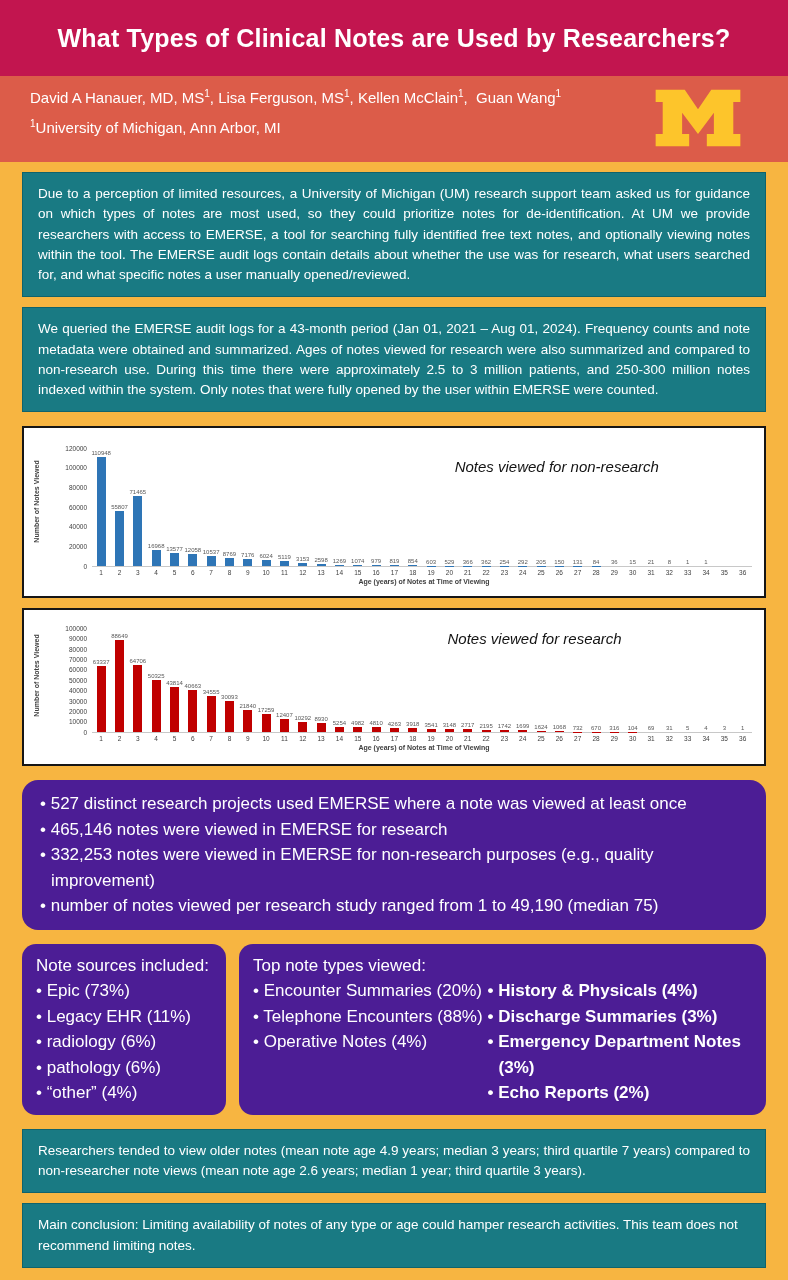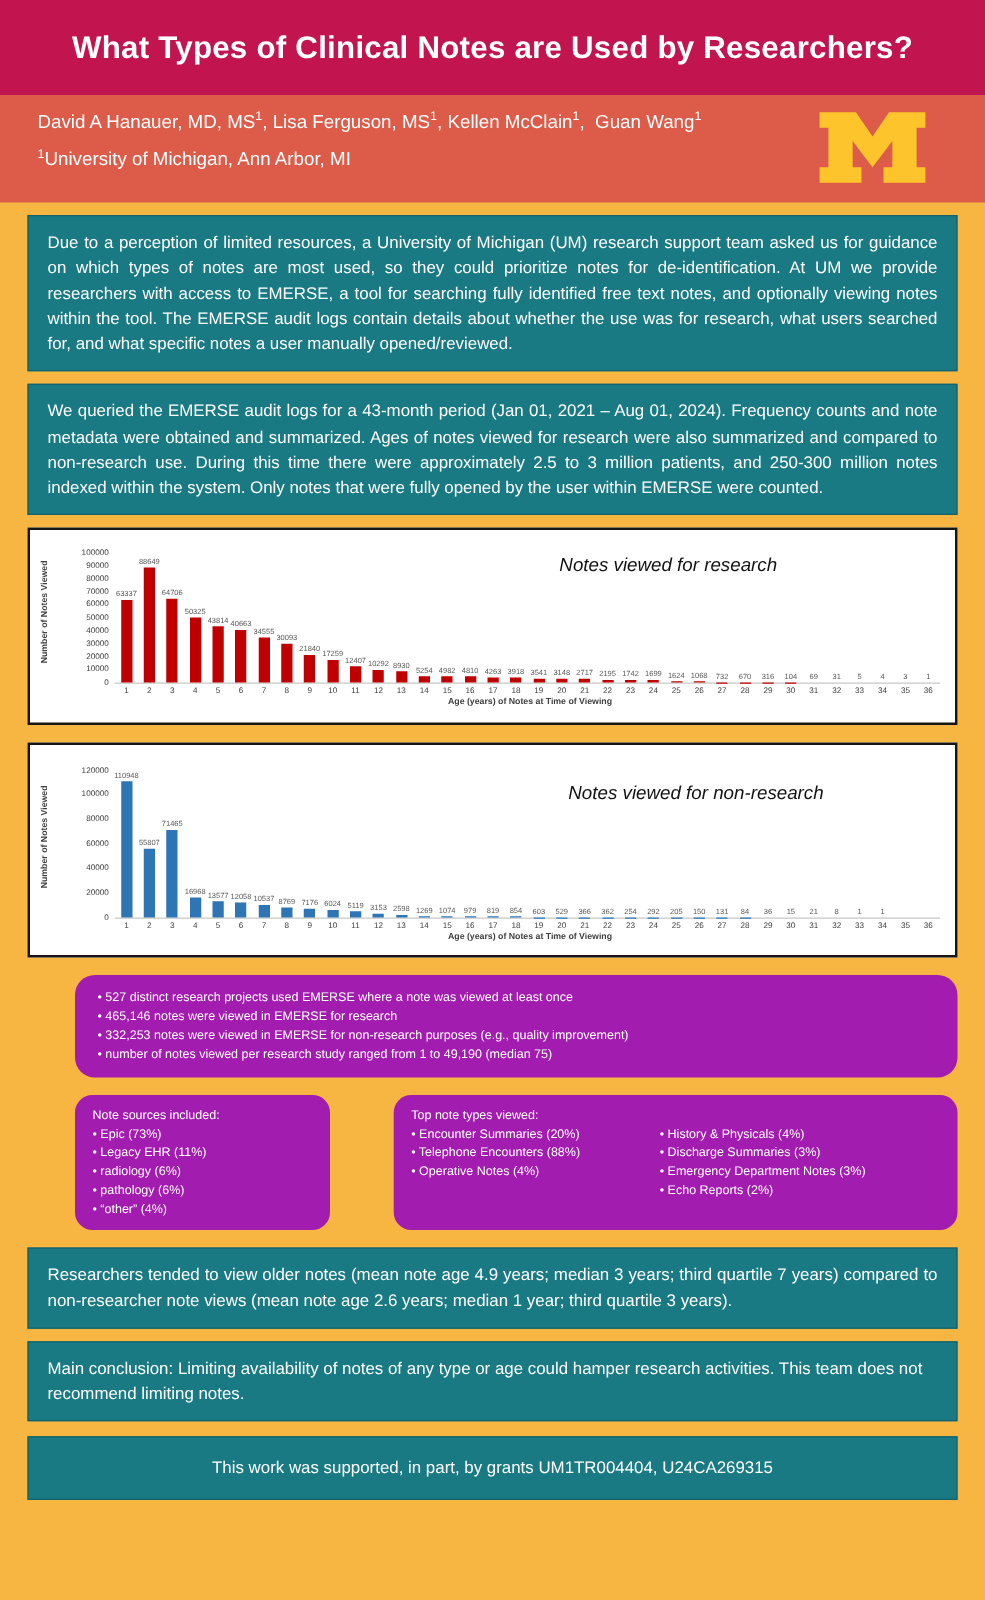--- a/index.html
+++ b/index.html
@@ -39,31 +39,31 @@
   #chart0-box .plot{height:104px;margin-top:14px;}
   #chart1-box .plot{height:118px;margin-top:16px;}
   .ytick{position:absolute;left:-38px;width:33px;text-align:right;font-size:6.5px;color:#404040;line-height:1;}
   .slot{flex:1;display:flex;flex-direction:column;align-items:center;justify-content:flex-end;min-width:0;}
   .val{font-size:6px;color:#595959;margin-bottom:1px;white-space:nowrap;line-height:1;}
   .bar{width:52%;max-width:9px;min-width:4px;}
   .xticks{display:flex;margin-left:56px;margin-right:4px;margin-top:2px;}
   .xtick{flex:1;text-align:center;font-size:6.5px;color:#404040;line-height:1.2;}
   .chart-xlabel{margin-left:56px;text-align:center;font-size:7px;font-weight:700;color:#404040;margin-top:1px;}
   
-  .maroon-box{background:#a21caf;color:#fff;border-radius:16px;box-sizing:border-box;
-    padding:11px 18px;font-size:10px;line-height:1.5;margin-top:14px;margin-left:38px;}
+  .maroon-box{background:#4c1d95;color:#fff;border-radius:16px;box-sizing:border-box;
+    padding:11px 18px;font-size:17px;line-height:1.5;margin-top:14px;}
   .bullet-line{padding-left:11px;text-indent:-11px;}
   .row{display:flex;gap:13px;margin-top:14px;}
   .row .maroon-box{margin-top:0;border-radius:14px;padding:9px 14px;}
   #sources-box{width:204px;flex:0 0 auto;}
   #types-box{flex:1;}
   .list-heading{margin-bottom:0;}
   .types-cols{display:flex;}
   .types-col1{width:47%;}
-  .types-col2{width:53%;}
+  .types-col2{width:53%;font-weight:bold;}
   
   #age-box{margin-top:14px;}
   #conclusion-box{margin-top:10px;text-align:left;}
   #funding-box{margin-top:12px;text-align:center;padding:14px 15px;}
 </style>
 </head>
 <body>
 
 <div class="poster">
 
@@ -78,178 +78,174 @@
       <polygon fill="#FDC52B" points="2,2 35,2 50,24 65,2 98,2 98,16 90,16 90,52 98,52 98,66 60,66 60,52 68,52 68,28 50,52 32,28 32,52 40,52 40,66 2,66 2,52 10,52 10,16 2,16"></polygon>
     </svg>
   </div>
 
   <div class="content">
 
     <div class="teal-box" id="intro-box">Due to a perception of limited resources, a University of Michigan (UM) research support team asked us for guidance on which types of notes are most used, so they could prioritize notes for de-identification. At UM we provide researchers with access to EMERSE, a tool for searching fully identified free text notes, and optionally viewing notes within the tool. The EMERSE audit logs contain details about whether the use was for research, what users searched for, and what specific notes a user manually opened/reviewed.</div>
 
     <div class="teal-box">We queried the EMERSE audit logs for a 43-month period (Jan 01, 2021 – Aug 01, 2024). Frequency counts and note metadata were obtained and summarized. Ages of notes viewed for research were also summarized and compared to non-research use. During this time there were approximately 2.5 to 3 million patients, and 250-300 million notes indexed within the system. Only notes that were fully opened by the user within EMERSE were counted.</div>
 
-    <div class="chart-box" id="chart0-box">
-      <div class="chart-title">Notes viewed for research</div>
+    <div class="chart-box" id="chart1-box">
+      <div class="chart-title">Notes viewed for non-research</div>
       <div class="chart-ylabel">Number of Notes Viewed</div>
       <div class="plot">
           <div class="ytick" style="bottom: calc(0% - 4px);">0</div>
-          <div class="ytick" style="bottom: calc(10% - 4px);">10000</div>
-          <div class="ytick" style="bottom: calc(20% - 4px);">20000</div>
-          <div class="ytick" style="bottom: calc(30% - 4px);">30000</div>
-          <div class="ytick" style="bottom: calc(40% - 4px);">40000</div>
-          <div class="ytick" style="bottom: calc(50% - 4px);">50000</div>
-          <div class="ytick" style="bottom: calc(60% - 4px);">60000</div>
-          <div class="ytick" style="bottom: calc(70% - 4px);">70000</div>
-          <div class="ytick" style="bottom: calc(80% - 4px);">80000</div>
-          <div class="ytick" style="bottom: calc(90% - 4px);">90000</div>
-          <div class="ytick" style="bottom: calc(100% - 4px);">100000</div>
-          <div class="slot">
-            <div class="val">63337</div>
-            <div class="bar" style="height: 63.337%; background: rgb(192, 0, 0);"></div>
-          </div>
-          <div class="slot">
-            <div class="val">88649</div>
-            <div class="bar" style="height: 88.649%; background: rgb(192, 0, 0);"></div>
-          </div>
-          <div class="slot">
-            <div class="val">64706</div>
-            <div class="bar" style="height: 64.706%; background: rgb(192, 0, 0);"></div>
-          </div>
-          <div class="slot">
-            <div class="val">50325</div>
-            <div class="bar" style="height: 50.325%; background: rgb(192, 0, 0);"></div>
-          </div>
-          <div class="slot">
-            <div class="val">43814</div>
-            <div class="bar" style="height: 43.814%; background: rgb(192, 0, 0);"></div>
-          </div>
-          <div class="slot">
-            <div class="val">40663</div>
-            <div class="bar" style="height: 40.663%; background: rgb(192, 0, 0);"></div>
-          </div>
-          <div class="slot">
-            <div class="val">34555</div>
-            <div class="bar" style="height: 34.555%; background: rgb(192, 0, 0);"></div>
-          </div>
-          <div class="slot">
-            <div class="val">30093</div>
-            <div class="bar" style="height: 30.093%; background: rgb(192, 0, 0);"></div>
-          </div>
-          <div class="slot">
-            <div class="val">21840</div>
-            <div class="bar" style="height: 21.84%; background: rgb(192, 0, 0);"></div>
-          </div>
-          <div class="slot">
-            <div class="val">17259</div>
-            <div class="bar" style="height: 17.259%; background: rgb(192, 0, 0);"></div>
-          </div>
-          <div class="slot">
-            <div class="val">12407</div>
-            <div class="bar" style="height: 12.407%; background: rgb(192, 0, 0);"></div>
-          </div>
-          <div class="slot">
-            <div class="val">10292</div>
-            <div class="bar" style="height: 10.292%; background: rgb(192, 0, 0);"></div>
-          </div>
-          <div class="slot">
-            <div class="val">8930</div>
-            <div class="bar" style="height: 8.93%; background: rgb(192, 0, 0);"></div>
-          </div>
-          <div class="slot">
-            <div class="val">5254</div>
-            <div class="bar" style="height: 5.254%; background: rgb(192, 0, 0);"></div>
-          </div>
-          <div class="slot">
-            <div class="val">4982</div>
-            <div class="bar" style="height: 4.982%; background: rgb(192, 0, 0);"></div>
-          </div>
-          <div class="slot">
-            <div class="val">4810</div>
-            <div class="bar" style="height: 4.81%; background: rgb(192, 0, 0);"></div>
-          </div>
-          <div class="slot">
-            <div class="val">4263</div>
-            <div class="bar" style="height: 4.263%; background: rgb(192, 0, 0);"></div>
-          </div>
-          <div class="slot">
-            <div class="val">3918</div>
-            <div class="bar" style="height: 3.918%; background: rgb(192, 0, 0);"></div>
-          </div>
-          <div class="slot">
-            <div class="val">3541</div>
-            <div class="bar" style="height: 3.541%; background: rgb(192, 0, 0);"></div>
-          </div>
-          <div class="slot">
-            <div class="val">3148</div>
-            <div class="bar" style="height: 3.148%; background: rgb(192, 0, 0);"></div>
-          </div>
-          <div class="slot">
-            <div class="val">2717</div>
-            <div class="bar" style="height: 2.717%; background: rgb(192, 0, 0);"></div>
-          </div>
-          <div class="slot">
-            <div class="val">2195</div>
-            <div class="bar" style="height: 2.195%; background: rgb(192, 0, 0);"></div>
-          </div>
-          <div class="slot">
-            <div class="val">1742</div>
-            <div class="bar" style="height: 1.742%; background: rgb(192, 0, 0);"></div>
-          </div>
-          <div class="slot">
-            <div class="val">1699</div>
-            <div class="bar" style="height: 1.699%; background: rgb(192, 0, 0);"></div>
-          </div>
-          <div class="slot">
-            <div class="val">1624</div>
-            <div class="bar" style="height: 1.624%; background: rgb(192, 0, 0);"></div>
-          </div>
-          <div class="slot">
-            <div class="val">1068</div>
-            <div class="bar" style="height: 1.068%; background: rgb(192, 0, 0);"></div>
-          </div>
-          <div class="slot">
-            <div class="val">732</div>
-            <div class="bar" style="height: 0.732%; background: rgb(192, 0, 0);"></div>
-          </div>
-          <div class="slot">
-            <div class="val">670</div>
-            <div class="bar" style="height: 0.67%; background: rgb(192, 0, 0);"></div>
-          </div>
-          <div class="slot">
-            <div class="val">316</div>
-            <div class="bar" style="height: 0.316%; background: rgb(192, 0, 0);"></div>
-          </div>
-          <div class="slot">
-            <div class="val">104</div>
-            <div class="bar" style="height: 0.104%; background: rgb(192, 0, 0);"></div>
-          </div>
-          <div class="slot">
-            <div class="val">69</div>
-            <div class="bar" style="height: 0.0689999%; background: rgb(192, 0, 0);"></div>
-          </div>
-          <div class="slot">
-            <div class="val">31</div>
-            <div class="bar" style="height: 0.031%; background: rgb(192, 0, 0);"></div>
-          </div>
-          <div class="slot">
-            <div class="val">5</div>
-            <div class="bar" style="height: 0.005%; background: rgb(192, 0, 0);"></div>
-          </div>
-          <div class="slot">
-            <div class="val">4</div>
-            <div class="bar" style="height: 0.004%; background: rgb(192, 0, 0);"></div>
-          </div>
-          <div class="slot">
-            <div class="val">3</div>
-            <div class="bar" style="height: 0.003%; background: rgb(192, 0, 0);"></div>
+          <div class="ytick" style="bottom: calc(16.6667% - 4px);">20000</div>
+          <div class="ytick" style="bottom: calc(33.3333% - 4px);">40000</div>
+          <div class="ytick" style="bottom: calc(50% - 4px);">60000</div>
+          <div class="ytick" style="bottom: calc(66.6667% - 4px);">80000</div>
+          <div class="ytick" style="bottom: calc(83.3333% - 4px);">100000</div>
+          <div class="ytick" style="bottom: calc(100% - 4px);">120000</div>
+          <div class="slot">
+            <div class="val">110948</div>
+            <div class="bar" style="height: 92.4567%; background: rgb(46, 117, 182);"></div>
+          </div>
+          <div class="slot">
+            <div class="val">55807</div>
+            <div class="bar" style="height: 46.5058%; background: rgb(46, 117, 182);"></div>
+          </div>
+          <div class="slot">
+            <div class="val">71465</div>
+            <div class="bar" style="height: 59.5542%; background: rgb(46, 117, 182);"></div>
+          </div>
+          <div class="slot">
+            <div class="val">16968</div>
+            <div class="bar" style="height: 14.14%; background: rgb(46, 117, 182);"></div>
+          </div>
+          <div class="slot">
+            <div class="val">13577</div>
+            <div class="bar" style="height: 11.3142%; background: rgb(46, 117, 182);"></div>
+          </div>
+          <div class="slot">
+            <div class="val">12058</div>
+            <div class="bar" style="height: 10.0483%; background: rgb(46, 117, 182);"></div>
+          </div>
+          <div class="slot">
+            <div class="val">10537</div>
+            <div class="bar" style="height: 8.78083%; background: rgb(46, 117, 182);"></div>
+          </div>
+          <div class="slot">
+            <div class="val">8769</div>
+            <div class="bar" style="height: 7.3075%; background: rgb(46, 117, 182);"></div>
+          </div>
+          <div class="slot">
+            <div class="val">7176</div>
+            <div class="bar" style="height: 5.98%; background: rgb(46, 117, 182);"></div>
+          </div>
+          <div class="slot">
+            <div class="val">6024</div>
+            <div class="bar" style="height: 5.02%; background: rgb(46, 117, 182);"></div>
+          </div>
+          <div class="slot">
+            <div class="val">5119</div>
+            <div class="bar" style="height: 4.26583%; background: rgb(46, 117, 182);"></div>
+          </div>
+          <div class="slot">
+            <div class="val">3153</div>
+            <div class="bar" style="height: 2.6275%; background: rgb(46, 117, 182);"></div>
+          </div>
+          <div class="slot">
+            <div class="val">2598</div>
+            <div class="bar" style="height: 2.165%; background: rgb(46, 117, 182);"></div>
+          </div>
+          <div class="slot">
+            <div class="val">1269</div>
+            <div class="bar" style="height: 1.0575%; background: rgb(46, 117, 182);"></div>
+          </div>
+          <div class="slot">
+            <div class="val">1074</div>
+            <div class="bar" style="height: 0.895%; background: rgb(46, 117, 182);"></div>
+          </div>
+          <div class="slot">
+            <div class="val">979</div>
+            <div class="bar" style="height: 0.815833%; background: rgb(46, 117, 182);"></div>
+          </div>
+          <div class="slot">
+            <div class="val">819</div>
+            <div class="bar" style="height: 0.6825%; background: rgb(46, 117, 182);"></div>
+          </div>
+          <div class="slot">
+            <div class="val">854</div>
+            <div class="bar" style="height: 0.711667%; background: rgb(46, 117, 182);"></div>
+          </div>
+          <div class="slot">
+            <div class="val">603</div>
+            <div class="bar" style="height: 0.5025%; background: rgb(46, 117, 182);"></div>
+          </div>
+          <div class="slot">
+            <div class="val">529</div>
+            <div class="bar" style="height: 0.440833%; background: rgb(46, 117, 182);"></div>
+          </div>
+          <div class="slot">
+            <div class="val">366</div>
+            <div class="bar" style="height: 0.305%; background: rgb(46, 117, 182);"></div>
+          </div>
+          <div class="slot">
+            <div class="val">362</div>
+            <div class="bar" style="height: 0.301667%; background: rgb(46, 117, 182);"></div>
+          </div>
+          <div class="slot">
+            <div class="val">254</div>
+            <div class="bar" style="height: 0.211667%; background: rgb(46, 117, 182);"></div>
+          </div>
+          <div class="slot">
+            <div class="val">292</div>
+            <div class="bar" style="height: 0.243333%; background: rgb(46, 117, 182);"></div>
+          </div>
+          <div class="slot">
+            <div class="val">205</div>
+            <div class="bar" style="height: 0.170833%; background: rgb(46, 117, 182);"></div>
+          </div>
+          <div class="slot">
+            <div class="val">150</div>
+            <div class="bar" style="height: 0.125%; background: rgb(46, 117, 182);"></div>
+          </div>
+          <div class="slot">
+            <div class="val">131</div>
+            <div class="bar" style="height: 0.109167%; background: rgb(46, 117, 182);"></div>
+          </div>
+          <div class="slot">
+            <div class="val">84</div>
+            <div class="bar" style="height: 0.0699999%; background: rgb(46, 117, 182);"></div>
+          </div>
+          <div class="slot">
+            <div class="val">36</div>
+            <div class="bar" style="height: 0.03%; background: rgb(46, 117, 182);"></div>
+          </div>
+          <div class="slot">
+            <div class="val">15</div>
+            <div class="bar" style="height: 0.0125%; background: rgb(46, 117, 182);"></div>
+          </div>
+          <div class="slot">
+            <div class="val">21</div>
+            <div class="bar" style="height: 0.0174999%; background: rgb(46, 117, 182);"></div>
+          </div>
+          <div class="slot">
+            <div class="val">8</div>
+            <div class="bar" style="height: 0.0066666%; background: rgb(46, 117, 182);"></div>
           </div>
           <div class="slot">
             <div class="val">1</div>
-            <div class="bar" style="height: 0.001%; background: rgb(192, 0, 0);"></div>
+            <div class="bar" style="height: 0.0008333%; background: rgb(46, 117, 182);"></div>
+          </div>
+          <div class="slot">
+            <div class="val">1</div>
+            <div class="bar" style="height: 0.0008333%; background: rgb(46, 117, 182);"></div>
+          </div>
+          <div class="slot">
+            <div class="val"></div>
+            <div class="bar" style="height: 0%; background: rgb(46, 117, 182);"></div>
+          </div>
+          <div class="slot">
+            <div class="val"></div>
+            <div class="bar" style="height: 0%; background: rgb(46, 117, 182);"></div>
           </div>
         </div>
       <div class="xticks">
           <div class="xtick">1</div>
           <div class="xtick">2</div>
           <div class="xtick">3</div>
           <div class="xtick">4</div>
           <div class="xtick">5</div>
           <div class="xtick">6</div>
           <div class="xtick">7</div>
@@ -279,174 +275,178 @@
           <div class="xtick">31</div>
           <div class="xtick">32</div>
           <div class="xtick">33</div>
           <div class="xtick">34</div>
           <div class="xtick">35</div>
           <div class="xtick">36</div>
         </div>
       <div class="chart-xlabel">Age (years) of Notes at Time of Viewing</div>
     </div>
 
-    <div class="chart-box" id="chart1-box">
-      <div class="chart-title">Notes viewed for non-research</div>
+    <div class="chart-box" id="chart0-box">
+      <div class="chart-title">Notes viewed for research</div>
       <div class="chart-ylabel">Number of Notes Viewed</div>
       <div class="plot">
           <div class="ytick" style="bottom: calc(0% - 4px);">0</div>
-          <div class="ytick" style="bottom: calc(16.6667% - 4px);">20000</div>
-          <div class="ytick" style="bottom: calc(33.3333% - 4px);">40000</div>
-          <div class="ytick" style="bottom: calc(50% - 4px);">60000</div>
-          <div class="ytick" style="bottom: calc(66.6667% - 4px);">80000</div>
-          <div class="ytick" style="bottom: calc(83.3333% - 4px);">100000</div>
-          <div class="ytick" style="bottom: calc(100% - 4px);">120000</div>
-          <div class="slot">
-            <div class="val">110948</div>
-            <div class="bar" style="height: 92.4567%; background: rgb(46, 117, 182);"></div>
-          </div>
-          <div class="slot">
-            <div class="val">55807</div>
-            <div class="bar" style="height: 46.5058%; background: rgb(46, 117, 182);"></div>
-          </div>
-          <div class="slot">
-            <div class="val">71465</div>
-            <div class="bar" style="height: 59.5542%; background: rgb(46, 117, 182);"></div>
-          </div>
-          <div class="slot">
-            <div class="val">16968</div>
-            <div class="bar" style="height: 14.14%; background: rgb(46, 117, 182);"></div>
-          </div>
-          <div class="slot">
-            <div class="val">13577</div>
-            <div class="bar" style="height: 11.3142%; background: rgb(46, 117, 182);"></div>
-          </div>
-          <div class="slot">
-            <div class="val">12058</div>
-            <div class="bar" style="height: 10.0483%; background: rgb(46, 117, 182);"></div>
-          </div>
-          <div class="slot">
-            <div class="val">10537</div>
-            <div class="bar" style="height: 8.78083%; background: rgb(46, 117, 182);"></div>
-          </div>
-          <div class="slot">
-            <div class="val">8769</div>
-            <div class="bar" style="height: 7.3075%; background: rgb(46, 117, 182);"></div>
-          </div>
-          <div class="slot">
-            <div class="val">7176</div>
-            <div class="bar" style="height: 5.98%; background: rgb(46, 117, 182);"></div>
-          </div>
-          <div class="slot">
-            <div class="val">6024</div>
-            <div class="bar" style="height: 5.02%; background: rgb(46, 117, 182);"></div>
-          </div>
-          <div class="slot">
-            <div class="val">5119</div>
-            <div class="bar" style="height: 4.26583%; background: rgb(46, 117, 182);"></div>
-          </div>
-          <div class="slot">
-            <div class="val">3153</div>
-            <div class="bar" style="height: 2.6275%; background: rgb(46, 117, 182);"></div>
-          </div>
-          <div class="slot">
-            <div class="val">2598</div>
-            <div class="bar" style="height: 2.165%; background: rgb(46, 117, 182);"></div>
-          </div>
-          <div class="slot">
-            <div class="val">1269</div>
-            <div class="bar" style="height: 1.0575%; background: rgb(46, 117, 182);"></div>
-          </div>
-          <div class="slot">
-            <div class="val">1074</div>
-            <div class="bar" style="height: 0.895%; background: rgb(46, 117, 182);"></div>
-          </div>
-          <div class="slot">
-            <div class="val">979</div>
-            <div class="bar" style="height: 0.815833%; background: rgb(46, 117, 182);"></div>
-          </div>
-          <div class="slot">
-            <div class="val">819</div>
-            <div class="bar" style="height: 0.6825%; background: rgb(46, 117, 182);"></div>
-          </div>
-          <div class="slot">
-            <div class="val">854</div>
-            <div class="bar" style="height: 0.711667%; background: rgb(46, 117, 182);"></div>
-          </div>
-          <div class="slot">
-            <div class="val">603</div>
-            <div class="bar" style="height: 0.5025%; background: rgb(46, 117, 182);"></div>
-          </div>
-          <div class="slot">
-            <div class="val">529</div>
-            <div class="bar" style="height: 0.440833%; background: rgb(46, 117, 182);"></div>
-          </div>
-          <div class="slot">
-            <div class="val">366</div>
-            <div class="bar" style="height: 0.305%; background: rgb(46, 117, 182);"></div>
-          </div>
-          <div class="slot">
-            <div class="val">362</div>
-            <div class="bar" style="height: 0.301667%; background: rgb(46, 117, 182);"></div>
-          </div>
-          <div class="slot">
-            <div class="val">254</div>
-            <div class="bar" style="height: 0.211667%; background: rgb(46, 117, 182);"></div>
-          </div>
-          <div class="slot">
-            <div class="val">292</div>
-            <div class="bar" style="height: 0.243333%; background: rgb(46, 117, 182);"></div>
-          </div>
-          <div class="slot">
-            <div class="val">205</div>
-            <div class="bar" style="height: 0.170833%; background: rgb(46, 117, 182);"></div>
-          </div>
-          <div class="slot">
-            <div class="val">150</div>
-            <div class="bar" style="height: 0.125%; background: rgb(46, 117, 182);"></div>
-          </div>
-          <div class="slot">
-            <div class="val">131</div>
-            <div class="bar" style="height: 0.109167%; background: rgb(46, 117, 182);"></div>
-          </div>
-          <div class="slot">
-            <div class="val">84</div>
-            <div class="bar" style="height: 0.0699999%; background: rgb(46, 117, 182);"></div>
-          </div>
-          <div class="slot">
-            <div class="val">36</div>
-            <div class="bar" style="height: 0.03%; background: rgb(46, 117, 182);"></div>
-          </div>
-          <div class="slot">
-            <div class="val">15</div>
-            <div class="bar" style="height: 0.0125%; background: rgb(46, 117, 182);"></div>
-          </div>
-          <div class="slot">
-            <div class="val">21</div>
-            <div class="bar" style="height: 0.0174999%; background: rgb(46, 117, 182);"></div>
-          </div>
-          <div class="slot">
-            <div class="val">8</div>
-            <div class="bar" style="height: 0.0066666%; background: rgb(46, 117, 182);"></div>
+          <div class="ytick" style="bottom: calc(10% - 4px);">10000</div>
+          <div class="ytick" style="bottom: calc(20% - 4px);">20000</div>
+          <div class="ytick" style="bottom: calc(30% - 4px);">30000</div>
+          <div class="ytick" style="bottom: calc(40% - 4px);">40000</div>
+          <div class="ytick" style="bottom: calc(50% - 4px);">50000</div>
+          <div class="ytick" style="bottom: calc(60% - 4px);">60000</div>
+          <div class="ytick" style="bottom: calc(70% - 4px);">70000</div>
+          <div class="ytick" style="bottom: calc(80% - 4px);">80000</div>
+          <div class="ytick" style="bottom: calc(90% - 4px);">90000</div>
+          <div class="ytick" style="bottom: calc(100% - 4px);">100000</div>
+          <div class="slot">
+            <div class="val">63337</div>
+            <div class="bar" style="height: 63.337%; background: rgb(192, 0, 0);"></div>
+          </div>
+          <div class="slot">
+            <div class="val">88649</div>
+            <div class="bar" style="height: 88.649%; background: rgb(192, 0, 0);"></div>
+          </div>
+          <div class="slot">
+            <div class="val">64706</div>
+            <div class="bar" style="height: 64.706%; background: rgb(192, 0, 0);"></div>
+          </div>
+          <div class="slot">
+            <div class="val">50325</div>
+            <div class="bar" style="height: 50.325%; background: rgb(192, 0, 0);"></div>
+          </div>
+          <div class="slot">
+            <div class="val">43814</div>
+            <div class="bar" style="height: 43.814%; background: rgb(192, 0, 0);"></div>
+          </div>
+          <div class="slot">
+            <div class="val">40663</div>
+            <div class="bar" style="height: 40.663%; background: rgb(192, 0, 0);"></div>
+          </div>
+          <div class="slot">
+            <div class="val">34555</div>
+            <div class="bar" style="height: 34.555%; background: rgb(192, 0, 0);"></div>
+          </div>
+          <div class="slot">
+            <div class="val">30093</div>
+            <div class="bar" style="height: 30.093%; background: rgb(192, 0, 0);"></div>
+          </div>
+          <div class="slot">
+            <div class="val">21840</div>
+            <div class="bar" style="height: 21.84%; background: rgb(192, 0, 0);"></div>
+          </div>
+          <div class="slot">
+            <div class="val">17259</div>
+            <div class="bar" style="height: 17.259%; background: rgb(192, 0, 0);"></div>
+          </div>
+          <div class="slot">
+            <div class="val">12407</div>
+            <div class="bar" style="height: 12.407%; background: rgb(192, 0, 0);"></div>
+          </div>
+          <div class="slot">
+            <div class="val">10292</div>
+            <div class="bar" style="height: 10.292%; background: rgb(192, 0, 0);"></div>
+          </div>
+          <div class="slot">
+            <div class="val">8930</div>
+            <div class="bar" style="height: 8.93%; background: rgb(192, 0, 0);"></div>
+          </div>
+          <div class="slot">
+            <div class="val">5254</div>
+            <div class="bar" style="height: 5.254%; background: rgb(192, 0, 0);"></div>
+          </div>
+          <div class="slot">
+            <div class="val">4982</div>
+            <div class="bar" style="height: 4.982%; background: rgb(192, 0, 0);"></div>
+          </div>
+          <div class="slot">
+            <div class="val">4810</div>
+            <div class="bar" style="height: 4.81%; background: rgb(192, 0, 0);"></div>
+          </div>
+          <div class="slot">
+            <div class="val">4263</div>
+            <div class="bar" style="height: 4.263%; background: rgb(192, 0, 0);"></div>
+          </div>
+          <div class="slot">
+            <div class="val">3918</div>
+            <div class="bar" style="height: 3.918%; background: rgb(192, 0, 0);"></div>
+          </div>
+          <div class="slot">
+            <div class="val">3541</div>
+            <div class="bar" style="height: 3.541%; background: rgb(192, 0, 0);"></div>
+          </div>
+          <div class="slot">
+            <div class="val">3148</div>
+            <div class="bar" style="height: 3.148%; background: rgb(192, 0, 0);"></div>
+          </div>
+          <div class="slot">
+            <div class="val">2717</div>
+            <div class="bar" style="height: 2.717%; background: rgb(192, 0, 0);"></div>
+          </div>
+          <div class="slot">
+            <div class="val">2195</div>
+            <div class="bar" style="height: 2.195%; background: rgb(192, 0, 0);"></div>
+          </div>
+          <div class="slot">
+            <div class="val">1742</div>
+            <div class="bar" style="height: 1.742%; background: rgb(192, 0, 0);"></div>
+          </div>
+          <div class="slot">
+            <div class="val">1699</div>
+            <div class="bar" style="height: 1.699%; background: rgb(192, 0, 0);"></div>
+          </div>
+          <div class="slot">
+            <div class="val">1624</div>
+            <div class="bar" style="height: 1.624%; background: rgb(192, 0, 0);"></div>
+          </div>
+          <div class="slot">
+            <div class="val">1068</div>
+            <div class="bar" style="height: 1.068%; background: rgb(192, 0, 0);"></div>
+          </div>
+          <div class="slot">
+            <div class="val">732</div>
+            <div class="bar" style="height: 0.732%; background: rgb(192, 0, 0);"></div>
+          </div>
+          <div class="slot">
+            <div class="val">670</div>
+            <div class="bar" style="height: 0.67%; background: rgb(192, 0, 0);"></div>
+          </div>
+          <div class="slot">
+            <div class="val">316</div>
+            <div class="bar" style="height: 0.316%; background: rgb(192, 0, 0);"></div>
+          </div>
+          <div class="slot">
+            <div class="val">104</div>
+            <div class="bar" style="height: 0.104%; background: rgb(192, 0, 0);"></div>
+          </div>
+          <div class="slot">
+            <div class="val">69</div>
+            <div class="bar" style="height: 0.0689999%; background: rgb(192, 0, 0);"></div>
+          </div>
+          <div class="slot">
+            <div class="val">31</div>
+            <div class="bar" style="height: 0.031%; background: rgb(192, 0, 0);"></div>
+          </div>
+          <div class="slot">
+            <div class="val">5</div>
+            <div class="bar" style="height: 0.005%; background: rgb(192, 0, 0);"></div>
+          </div>
+          <div class="slot">
+            <div class="val">4</div>
+            <div class="bar" style="height: 0.004%; background: rgb(192, 0, 0);"></div>
+          </div>
+          <div class="slot">
+            <div class="val">3</div>
+            <div class="bar" style="height: 0.003%; background: rgb(192, 0, 0);"></div>
           </div>
           <div class="slot">
             <div class="val">1</div>
-            <div class="bar" style="height: 0.0008333%; background: rgb(46, 117, 182);"></div>
-          </div>
-          <div class="slot">
-            <div class="val">1</div>
-            <div class="bar" style="height: 0.0008333%; background: rgb(46, 117, 182);"></div>
-          </div>
-          <div class="slot">
-            <div class="val"></div>
-            <div class="bar" style="height: 0%; background: rgb(46, 117, 182);"></div>
-          </div>
-          <div class="slot">
-            <div class="val"></div>
-            <div class="bar" style="height: 0%; background: rgb(46, 117, 182);"></div>
+            <div class="bar" style="height: 0.001%; background: rgb(192, 0, 0);"></div>
           </div>
         </div>
       <div class="xticks">
           <div class="xtick">1</div>
           <div class="xtick">2</div>
           <div class="xtick">3</div>
           <div class="xtick">4</div>
           <div class="xtick">5</div>
           <div class="xtick">6</div>
           <div class="xtick">7</div>

